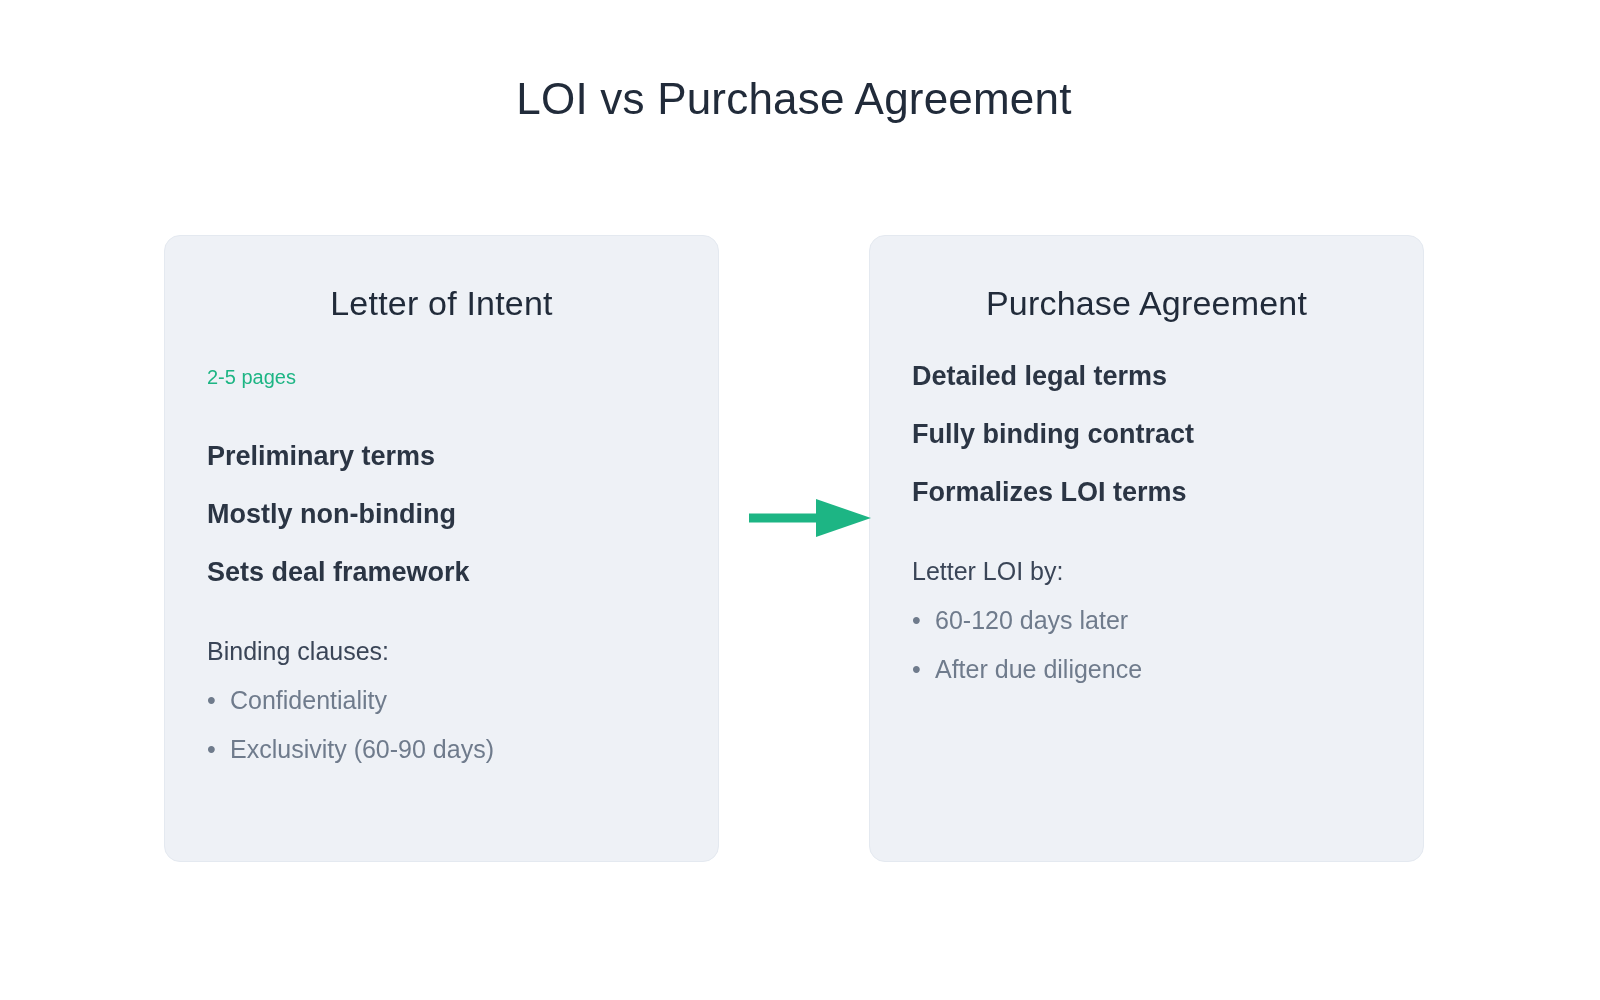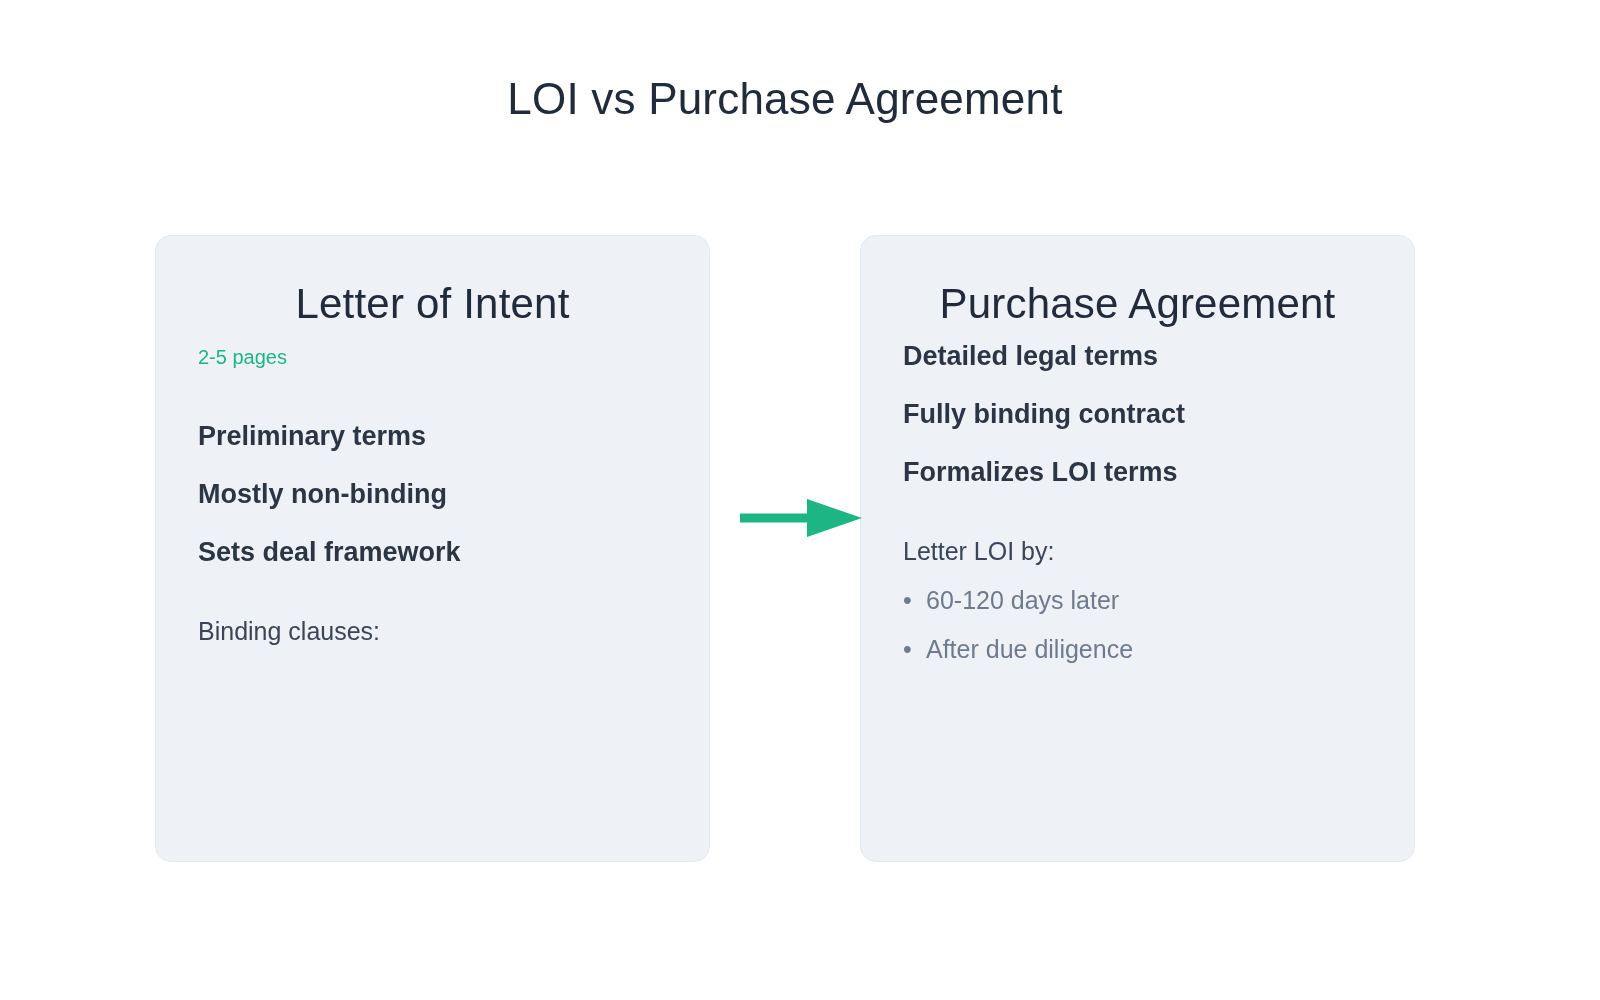--- a/index.html
+++ b/index.html
@@ -12,37 +12,37 @@
     --subheading-text:#3a4557;
   }
   *{margin:0;padding:0;box-sizing:border-box;}
   html,body{background:#ffffff;}
   body{
     width:1600px;height:1000px;overflow:hidden;
     font-family:"Liberation Sans", sans-serif;
     position:relative;
   }
   .page{position:absolute;left:0;top:0;width:1600px;height:1000px;background:#ffffff;}
-  .content{position:absolute;left:155px;top:0;width:1260px;height:976px;}
+  .content{position:absolute;left:164px;top:0;width:1260px;height:976px;}
   .title{
     position:absolute;top:74px;left:0;width:100%;
     text-align:center;font-size:44px;line-height:50px;font-weight:500;
     color:var(--title-text);letter-spacing:0.2px;
   }
   .row{position:absolute;top:235px;left:0;width:100%;display:flex;justify-content:space-between;}
   .card{
     width:555px;height:627px;
     background:var(--card-bg);
     border:1.5px solid var(--card-border);
     border-radius:16px;
     padding:47px 42px 0 42px;
   }
   .card-heading{
-    font-size:42px;line-height:41px;font-weight:500;text-align:center;
-    color:var(--title-text);margin-bottom:16px;letter-spacing:0.2px;
+    font-size:34px;line-height:41px;font-weight:500;text-align:center;
+    color:var(--title-text);margin-bottom:36px;letter-spacing:0.2px;
   }
   .pages{
     font-size:20px;line-height:34px;font-weight:500;
     color:var(--accent);margin-bottom:46px;
   }
   .feature{
     font-size:27px;line-height:33px;font-weight:700;
     color:var(--body-text);margin-bottom:25px;
   }
   .feature:last-of-type{margin-bottom:0;}
@@ -77,20 +77,24 @@
 
     <div class="row">
 
       <section class="card">
         <h2 class="card-heading">Letter of Intent</h2>
         <div class="pages">2-5 pages</div>
         <div class="feature">Preliminary terms</div>
         <div class="feature">Mostly non-binding</div>
         <div class="feature">Sets deal framework</div>
         <div class="subheading">Binding clauses:</div>
+        <ul class="bullets">
+          <li class="bullet">Confidentiality</li>
+          <li class="bullet">Exclusivity (60-90 days)</li>
+        </ul>
       </section>
 
       <section class="card">
         <h2 class="card-heading">Purchase Agreement</h2>
         <div class="feature">Detailed legal terms</div>
         <div class="feature">Fully binding contract</div>
         <div class="feature">Formalizes LOI terms</div>
         <div class="subheading">Letter LOI by:</div>
         <ul class="bullets">
           <li class="bullet">60-120 days later</li>

